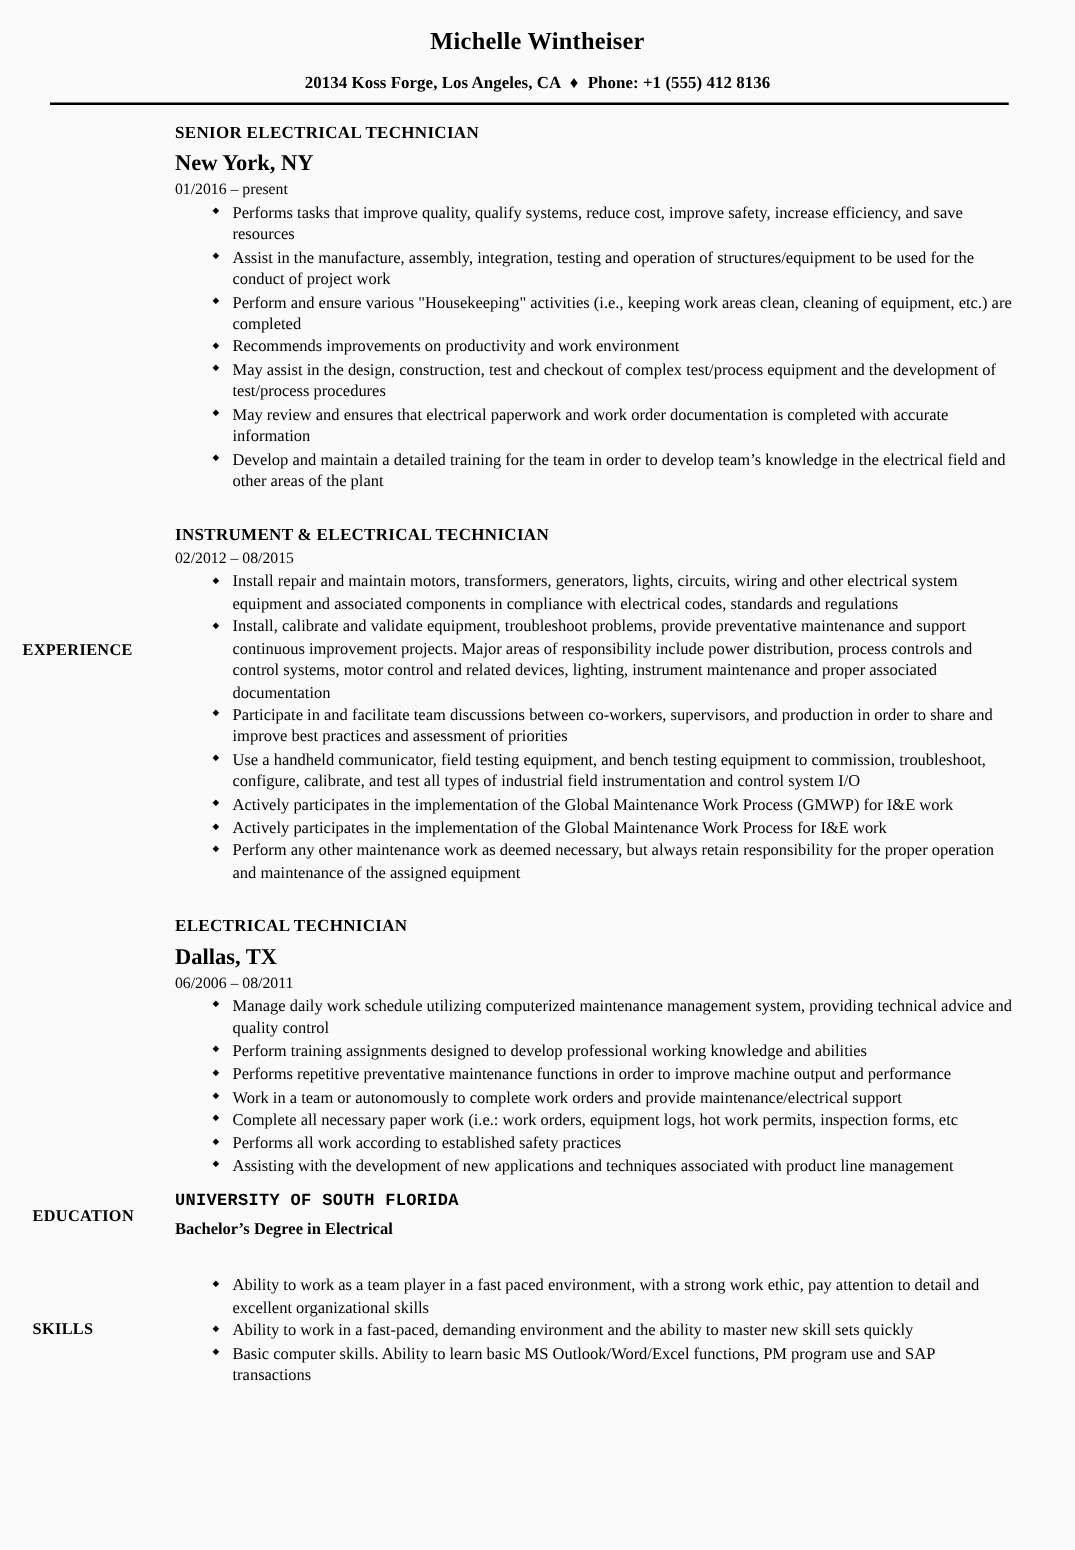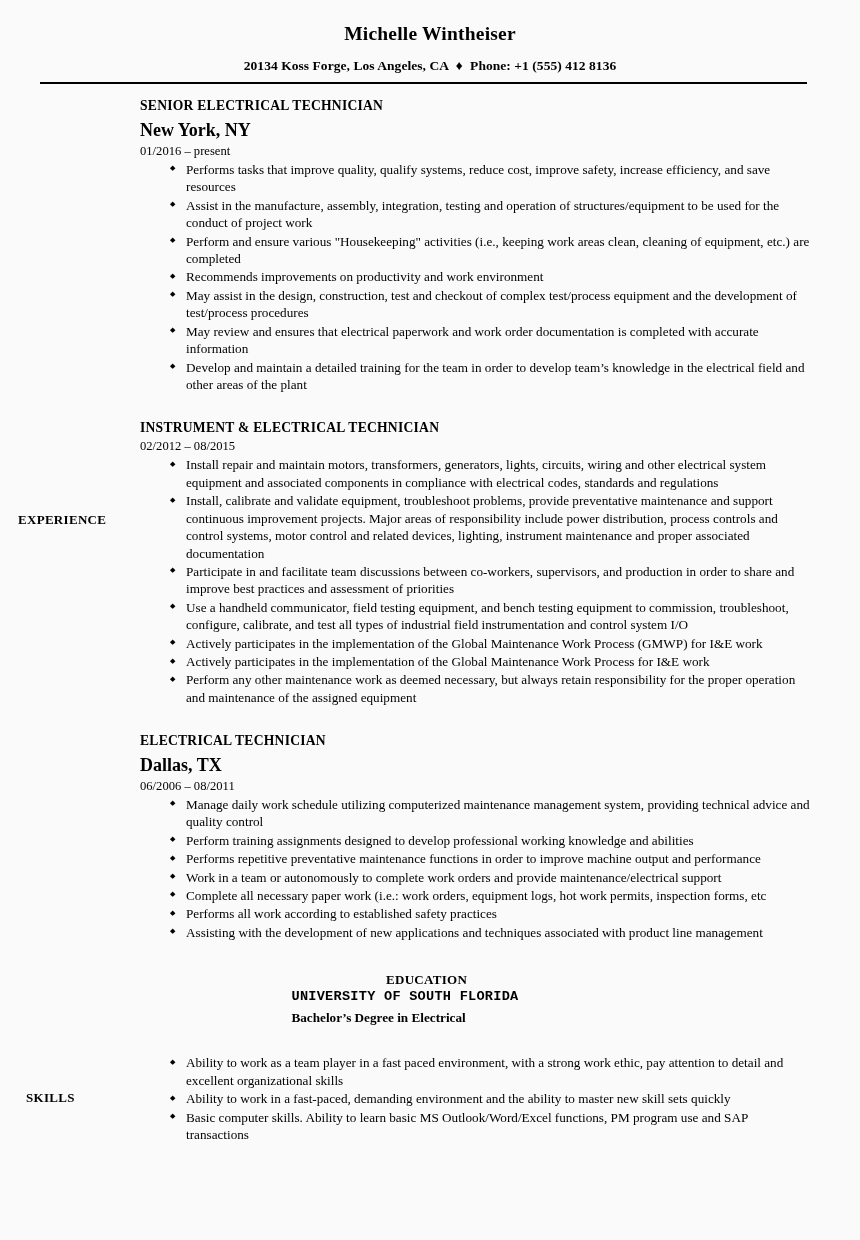--- a/index.html
+++ b/index.html
@@ -129,21 +129,21 @@
     font-family: Liberation Mono, monospace;
   }
   .degree {
     font-size: 13.2px;
     font-weight: bold;
     margin-top: 4px;
     line-height: 1.25;
   }
 
   .section.experience { margin-top: 0; }
-  .section.education { margin-top: 30px; flex-direction: column; }
+  .section.education { margin-top: 12px; }
   .section.skills { margin-top: 26px; }
 
   .skills-list { margin-top: 0; }
   .skills-list > li { margin-top: 2px; }
 </style>
 </head>
 <body>
 
 <div class="page">
 

